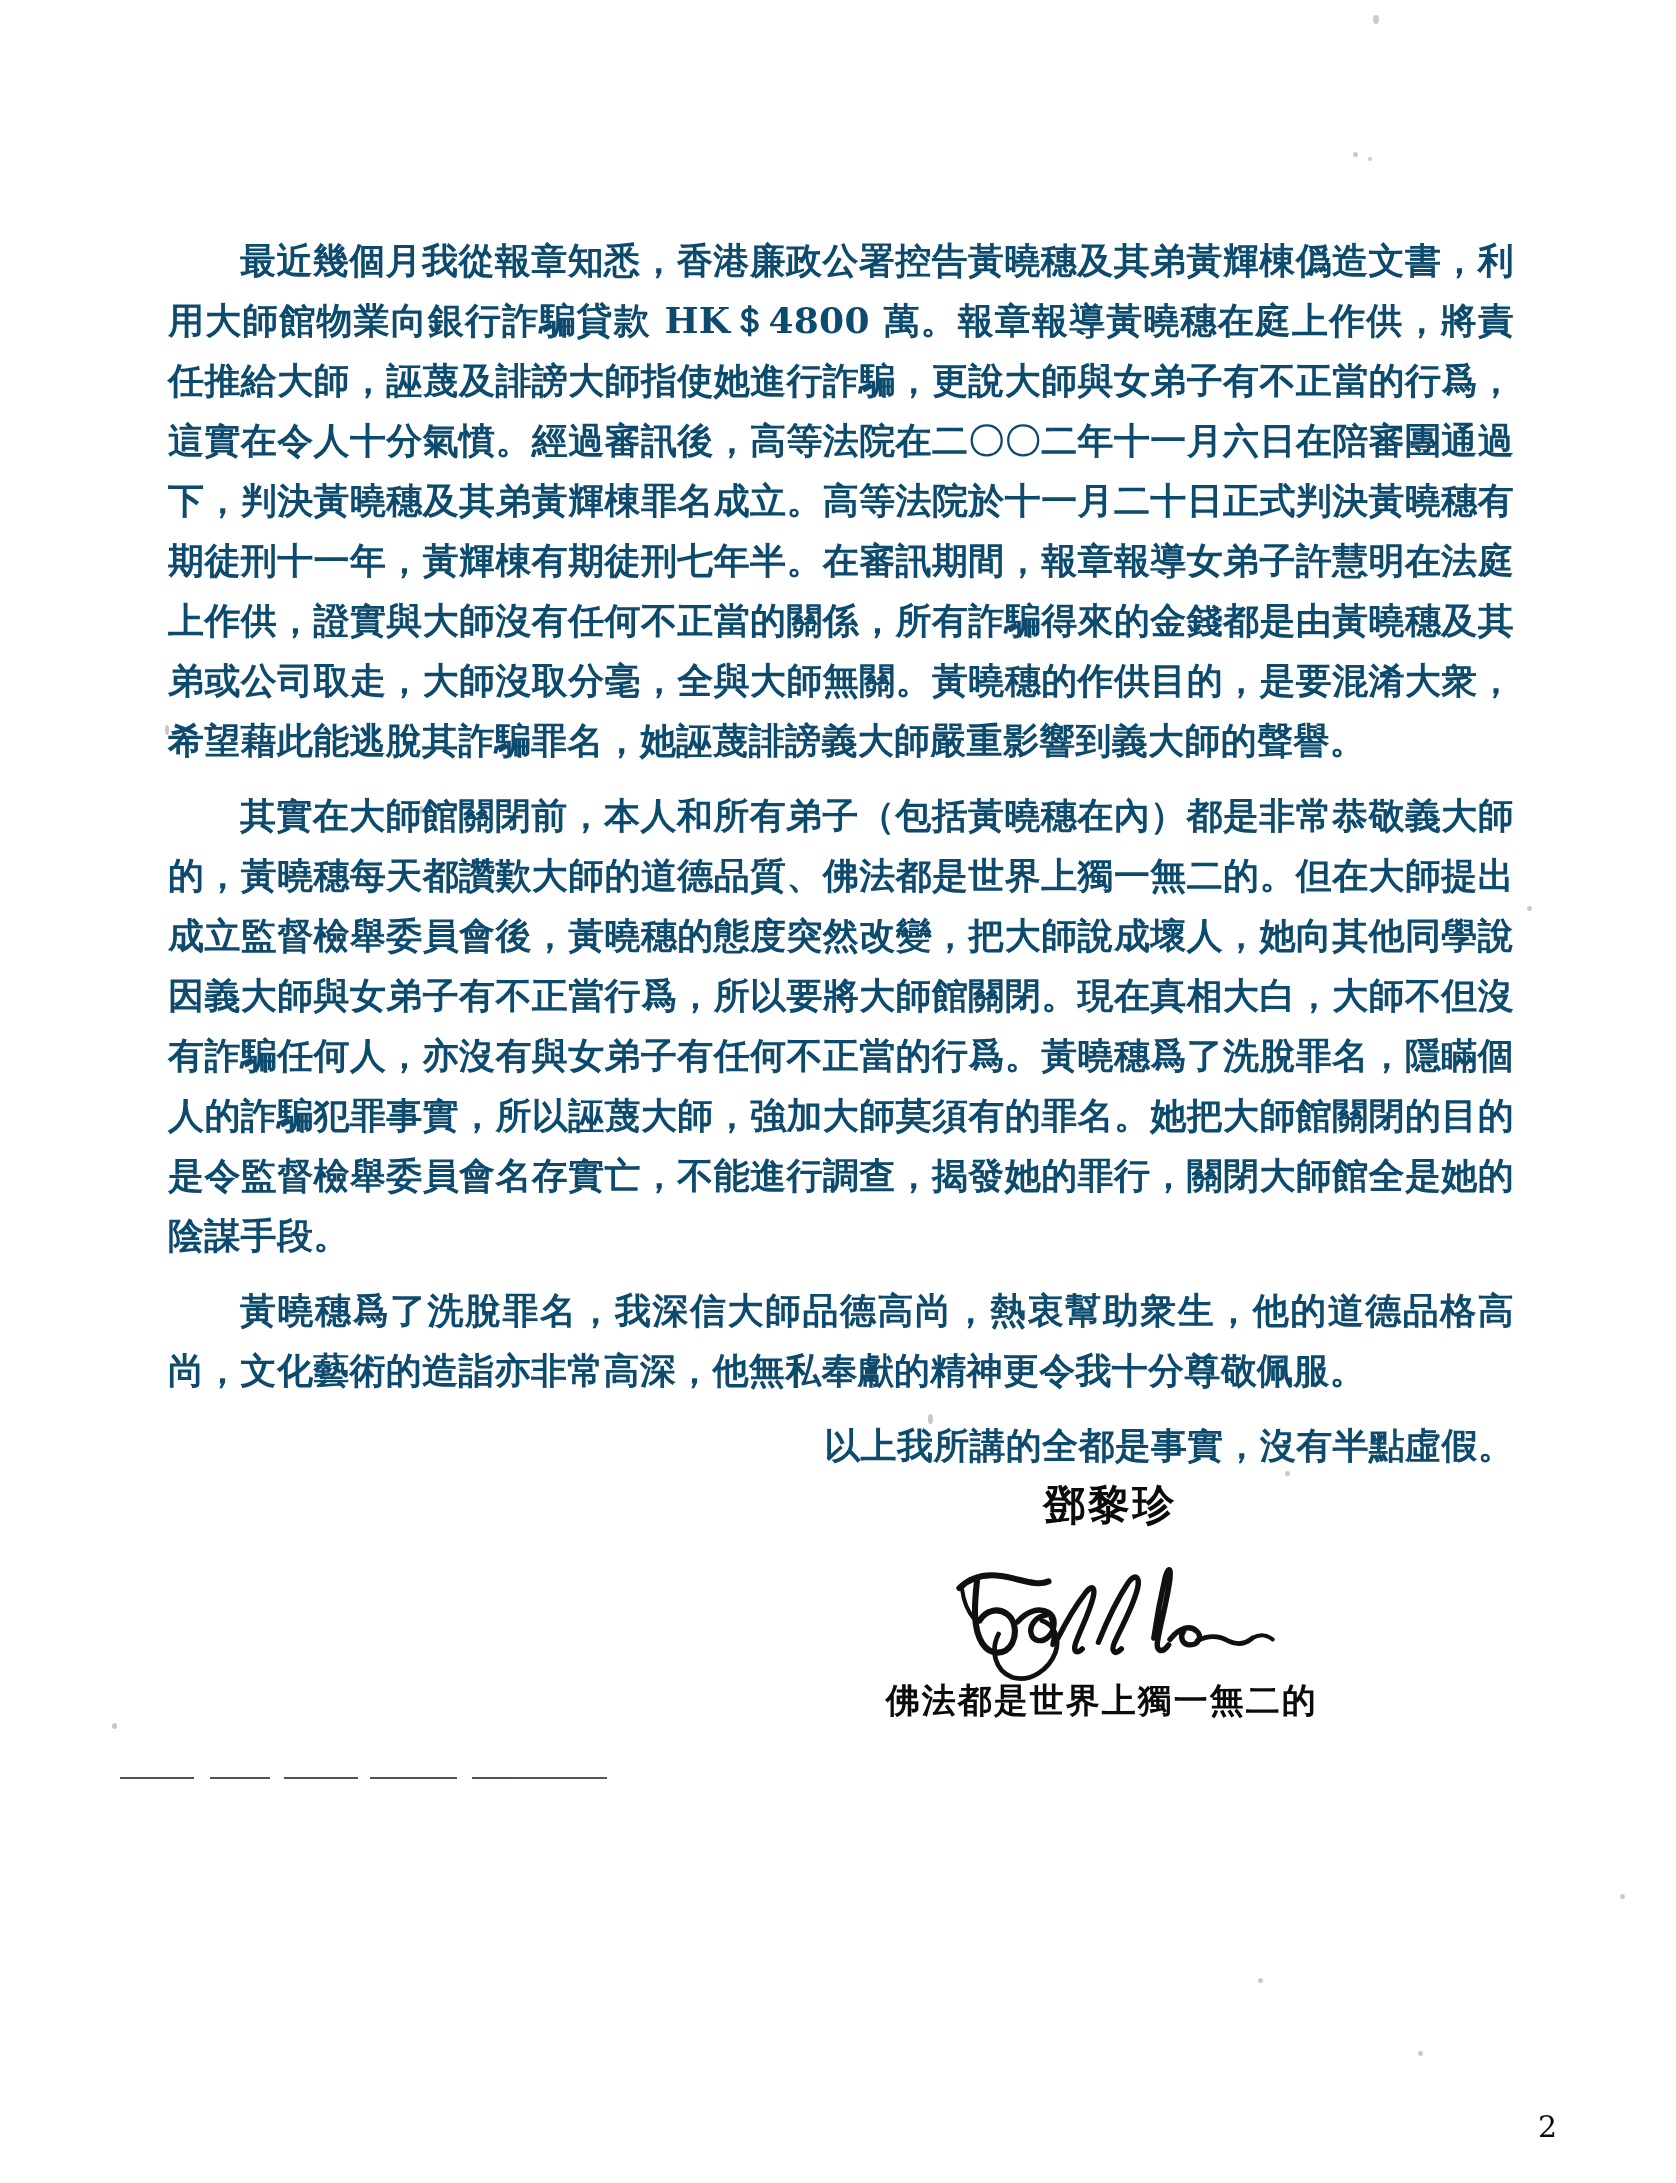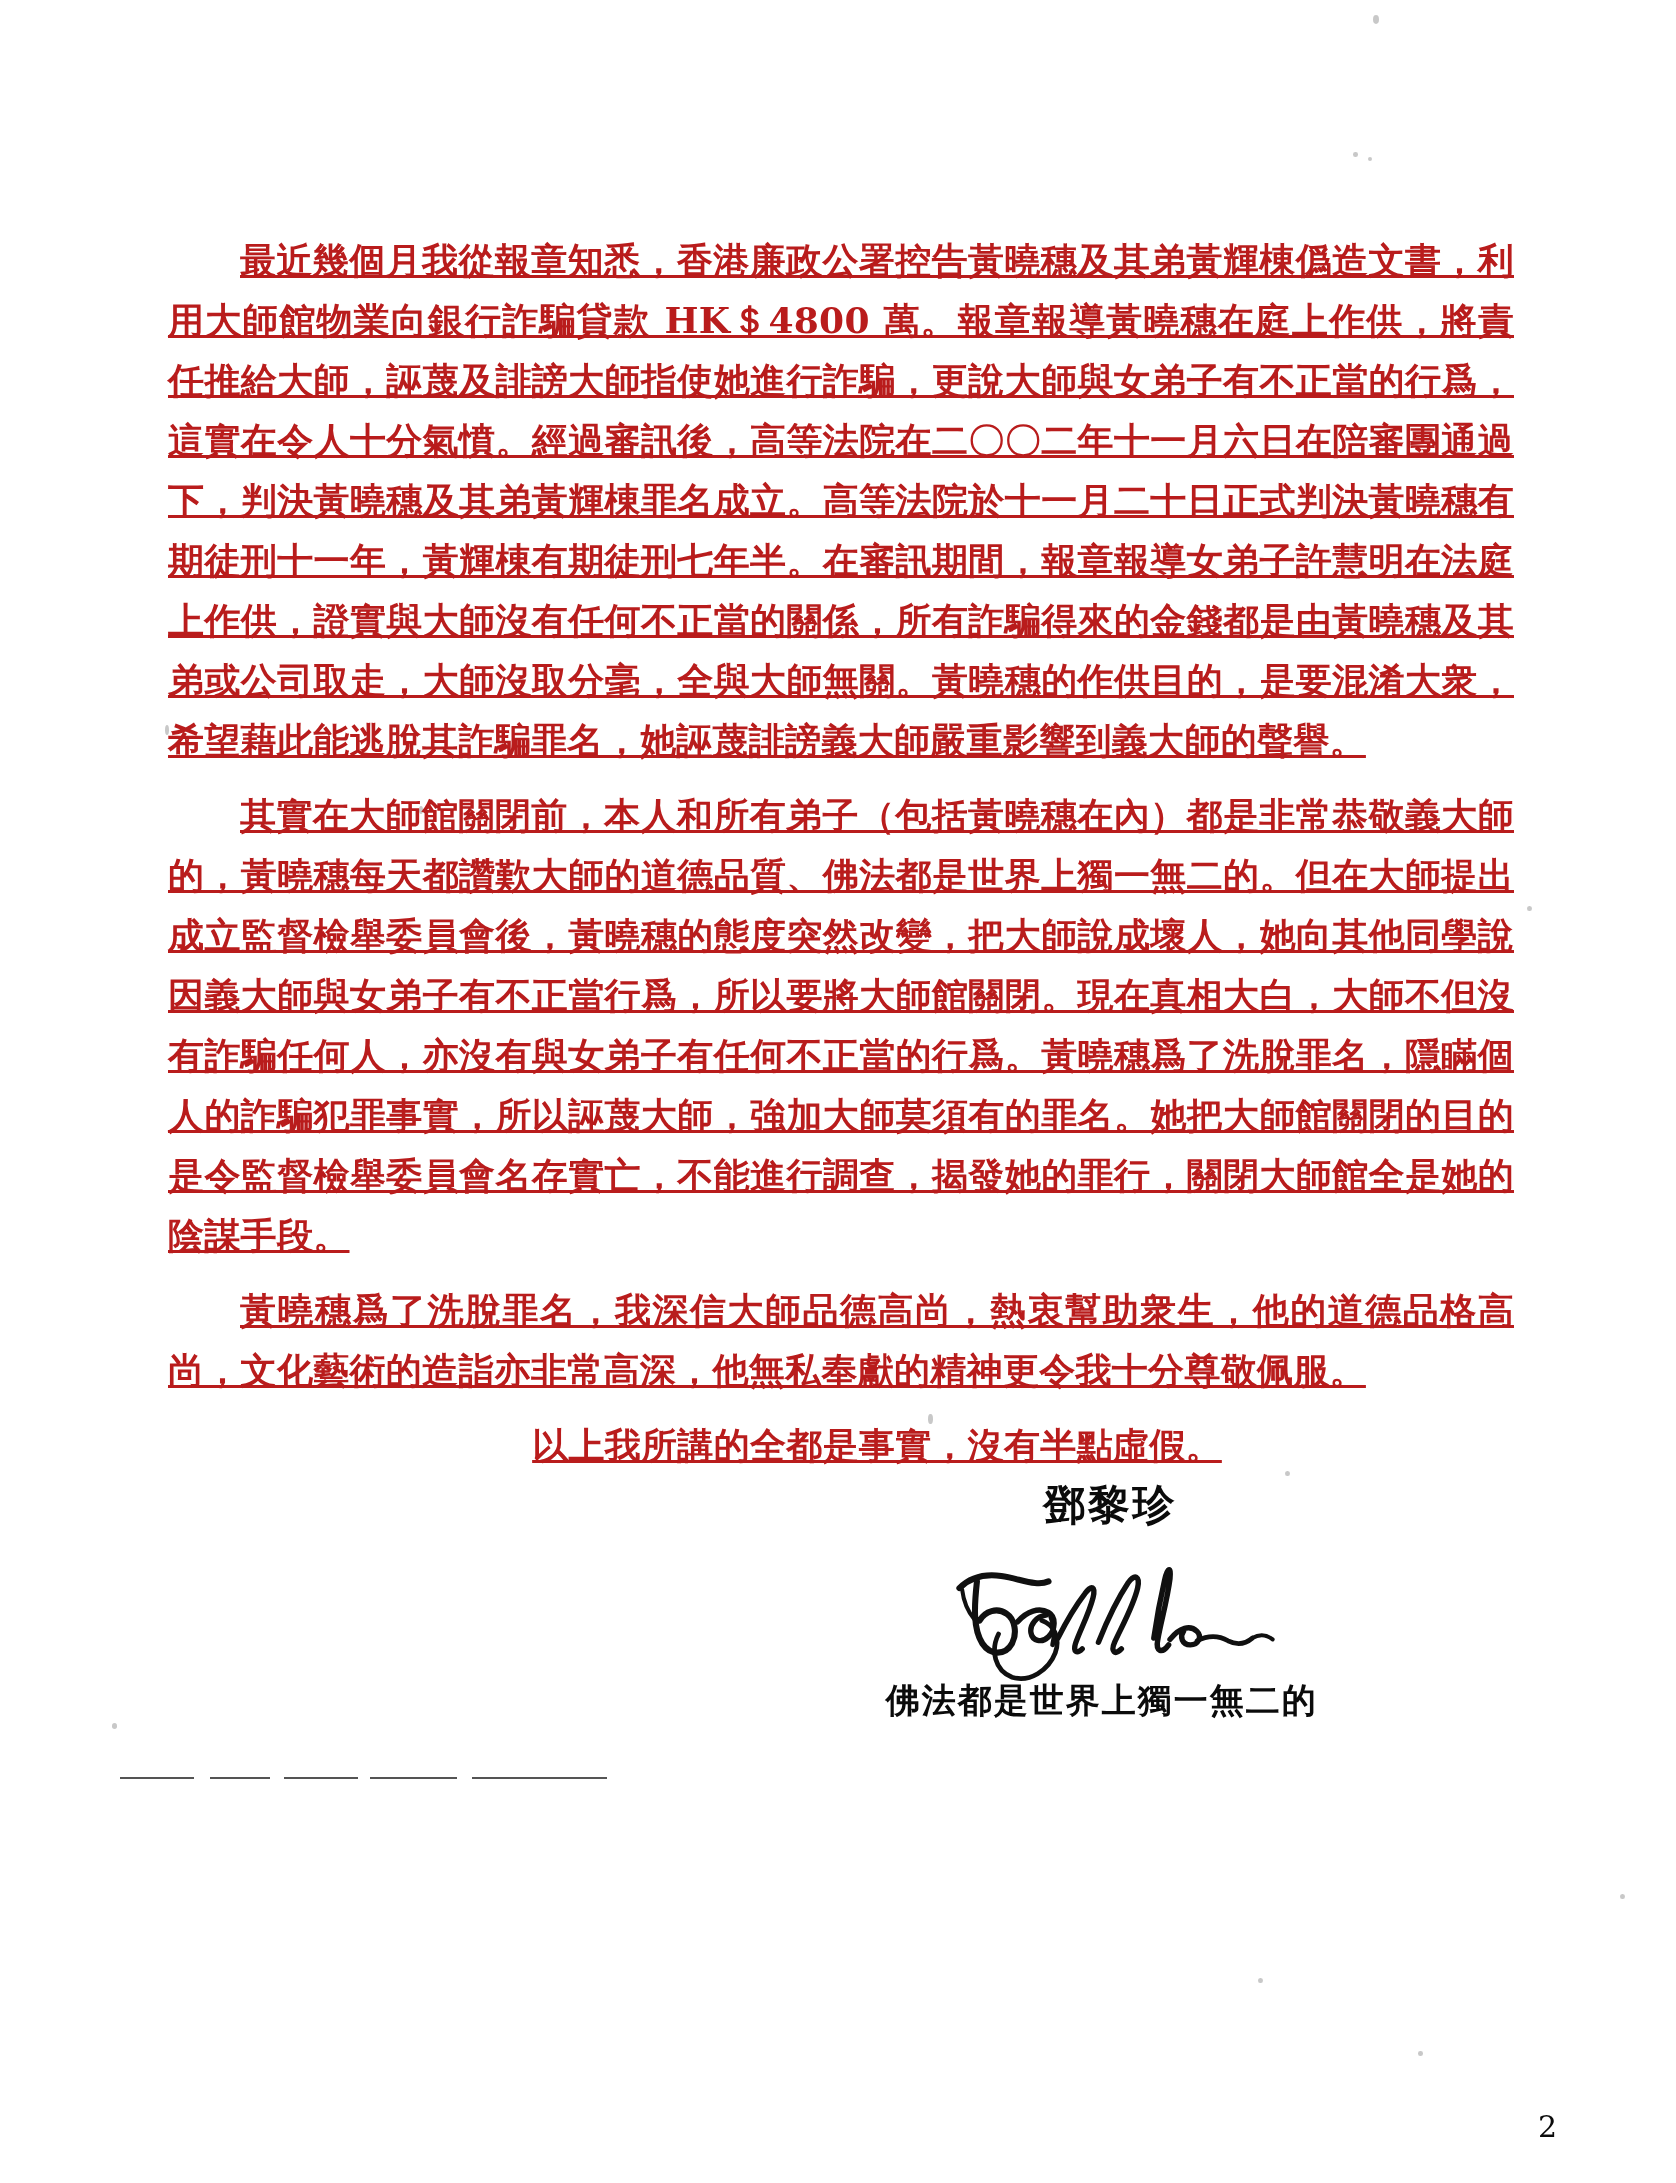--- a/index.html
+++ b/index.html
@@ -31,35 +31,34 @@
 
   .doc-body {
     position: absolute;
     left: 168px;
     top: 230px;
     width: 1346px;
   }
 
   .para {
     margin: 0 0 15px 0;
-    color: #b91c1c;
+    color: #0c4a6e;
     font-size: 36px;
     line-height: 60px;
     text-align: justify;
     text-justify: inter-character;
     letter-spacing: 0.3px;
     font-weight: 600;
     font-family: "DejaVu Serif", "Liberation Serif", serif;
-    text-decoration: underline;
   }
   .para.indent {
     text-indent: 72px;
   }
   .para.last-short {
-    text-align: center;
+    text-align: right;
   }
 
   
   .sign-block {
     position: absolute;
     left: 879px;
     top: 1485px;
     width: 582px;
     height: 243px;
   }

